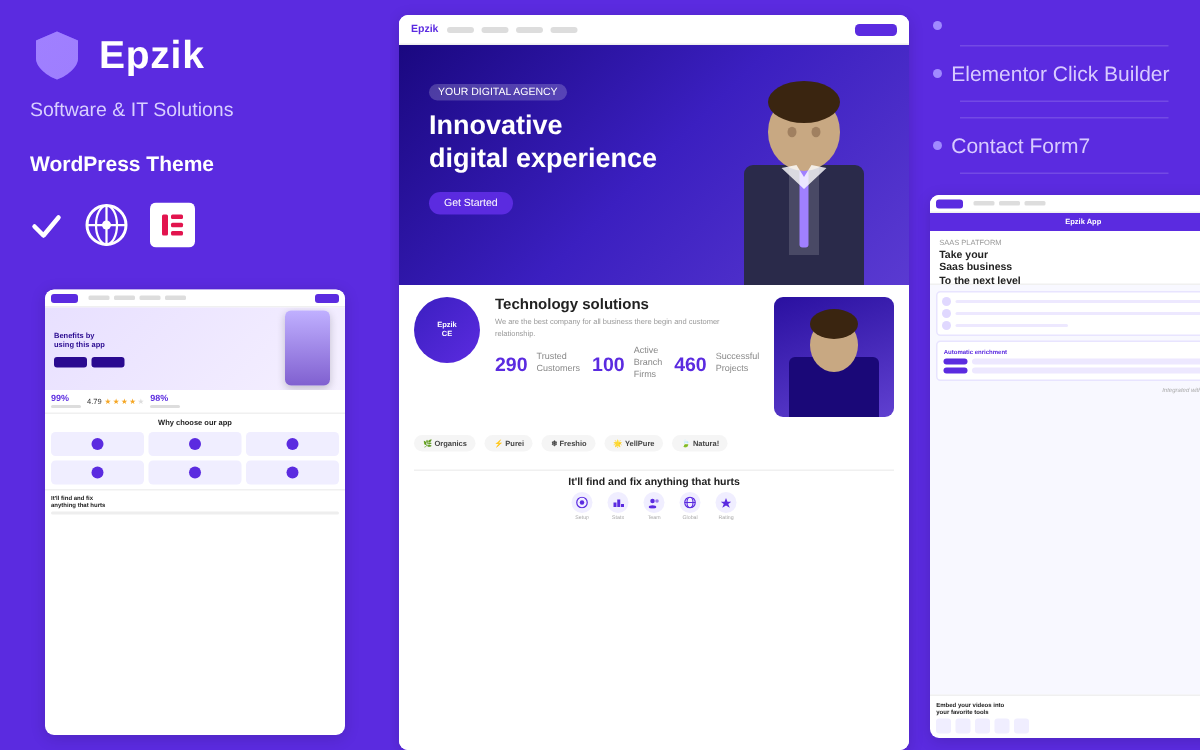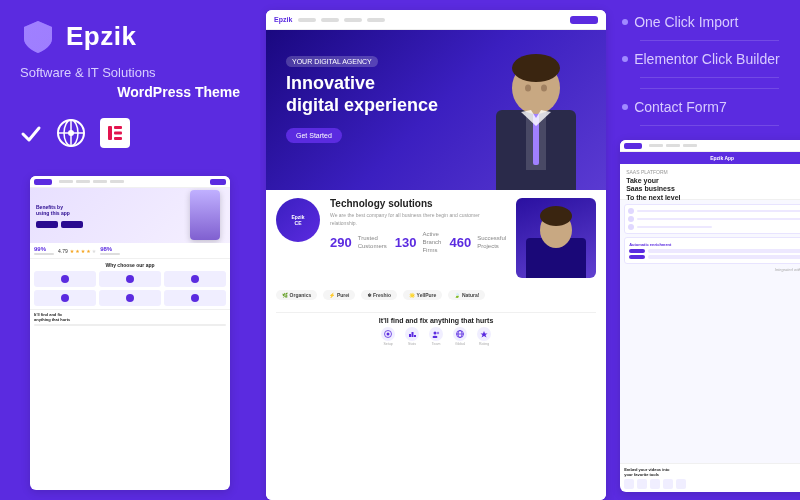--- a/index.html
+++ b/index.html
@@ -41,29 +41,28 @@
       color: #fff;
       font-size: 26px;
       font-weight: 700;
       letter-spacing: 0.5px;
     }
 
     .tagline {
       color: #d8cfff;
       font-size: 13px;
       line-height: 1.4;
-      margin-bottom: 2px;
+      margin-bottom: 19px;
     }
 
     .tagline-bold {
       color: #fff;
       font-size: 14px;
       font-weight: 700;
       margin-bottom: 18px;
-      text-align: right;
     }
 
     .compatibility-icons {
       display: flex;
       align-items: center;
       gap: 14px;
       margin-bottom: 18px;
     }
 
     
@@ -813,21 +812,21 @@
           </div>
           <div style="flex:1;">
             <div class="mc-title">Technology solutions</div>
             <div class="mc-desc">We are the best company for all business there begin and customer relationship.</div>
             <div style="display:flex;gap:8px;">
               <div class="mc-stat-line">
                 <span class="mc-stat-num">290</span>
                 <span class="mc-stat-label">Trusted<br>Customers</span>
               </div>
               <div class="mc-stat-line">
-                <span class="mc-stat-num">130</span>
+                <span class="mc-stat-num">100</span>
                 <span class="mc-stat-label">Active Branch<br>Firms</span>
               </div>
               <div class="mc-stat-line">
                 <span class="mc-stat-num">460</span>
                 <span class="mc-stat-label">Successful<br>Projects</span>
               </div>
             </div>
           </div>
 
           <div style="width:80px;height:80px;border-radius:6px;overflow:hidden;flex-shrink:0;">
@@ -905,21 +904,20 @@
       </div>
     </div>
   </div>
 </div>
 
 <div style="display:flex;flex-direction:column;background:#5b2be0;width:220px;min-width:220px;">
 
   <div class="right-panel" style="flex-shrink:0;">
     <div class="feature-item">
       <span class="feature-dot"></span>
-      <span>One Click Import</span>
     </div>
     <div class="feature-divider"></div>
     <div class="feature-item">
       <span class="feature-dot"></span>
       <span>Elementor Click Builder</span>
     </div>
     <div class="feature-divider"></div>
     <div class="feature-divider"></div>
     <div class="feature-item">
       <span class="feature-dot"></span>

